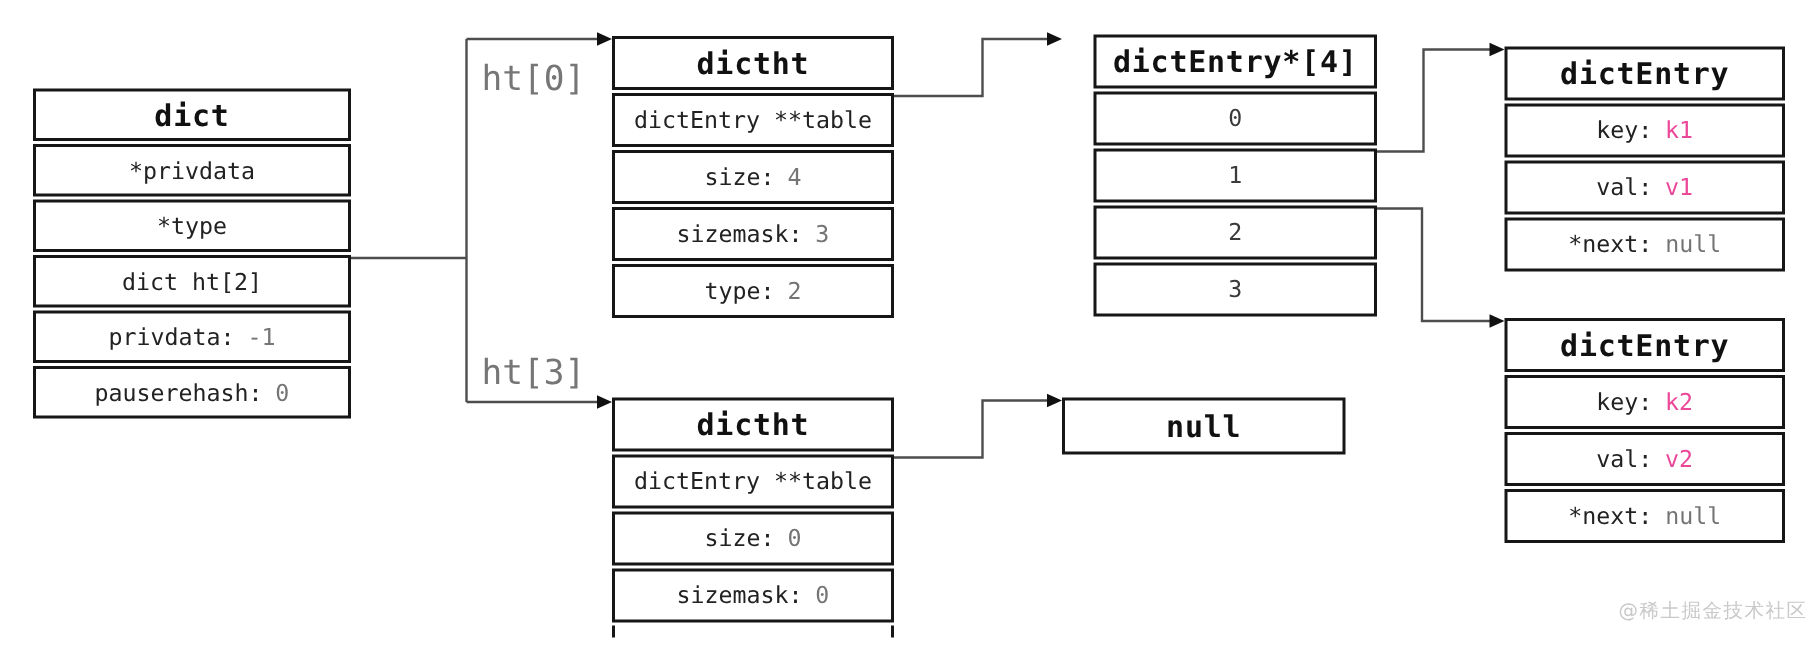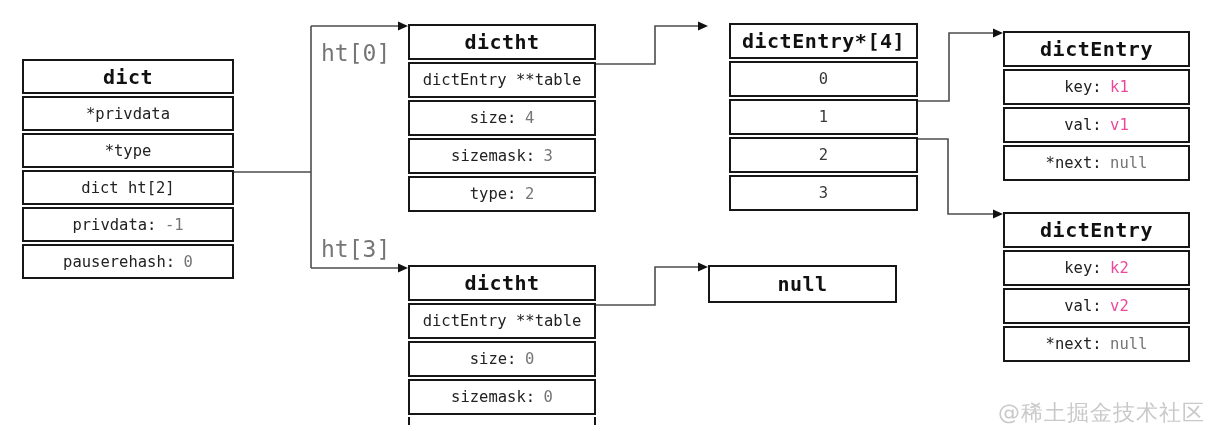--- a/index.html
+++ b/index.html
@@ -28,21 +28,21 @@
   [data-box-id="box-array"]  {left:708px; top:7px;   width:189px;padding-left:21px; --ch:36px;}
   [data-box-id="box-array"] .cell.row{color:#3a3a3a;}
   [data-box-id="box-null"]   {left:708px; top:249px; width:189px; --ch:38px;}
   [data-box-id="box-entry1"] {left:1003px;top:15px;  width:187px; --ch:36px;}
   [data-box-id="box-entry2"] {left:1003px;top:196px; width:187px; --ch:36px;}
 
   .ptr-label{position:absolute;font-size:23px;color:#767676;white-space:nowrap;}
   .ptr-label.ht0{left:321px;top:40px;}
   .ptr-label.ht1{left:321px;top:236px;}
 
-  .watermark{position:absolute;right:6px;top:398px;font-size:22px;color:#c9c9c9;
+  .watermark{position:absolute;right:6px;top:398px;font-size:13px;color:#c9c9c9;
              font-family:"DejaVu Sans","Liberation Sans",sans-serif;letter-spacing:1px;}
 </style>
 </head>
 <body>
 
 <div class="canvas">
 
   <svg class="connectors" viewBox="0 0 1211 431" xmlns="http://www.w3.org/2000/svg">
     <path d="M211 172 H311"></path>
     <path d="M311 26 V268"></path>

